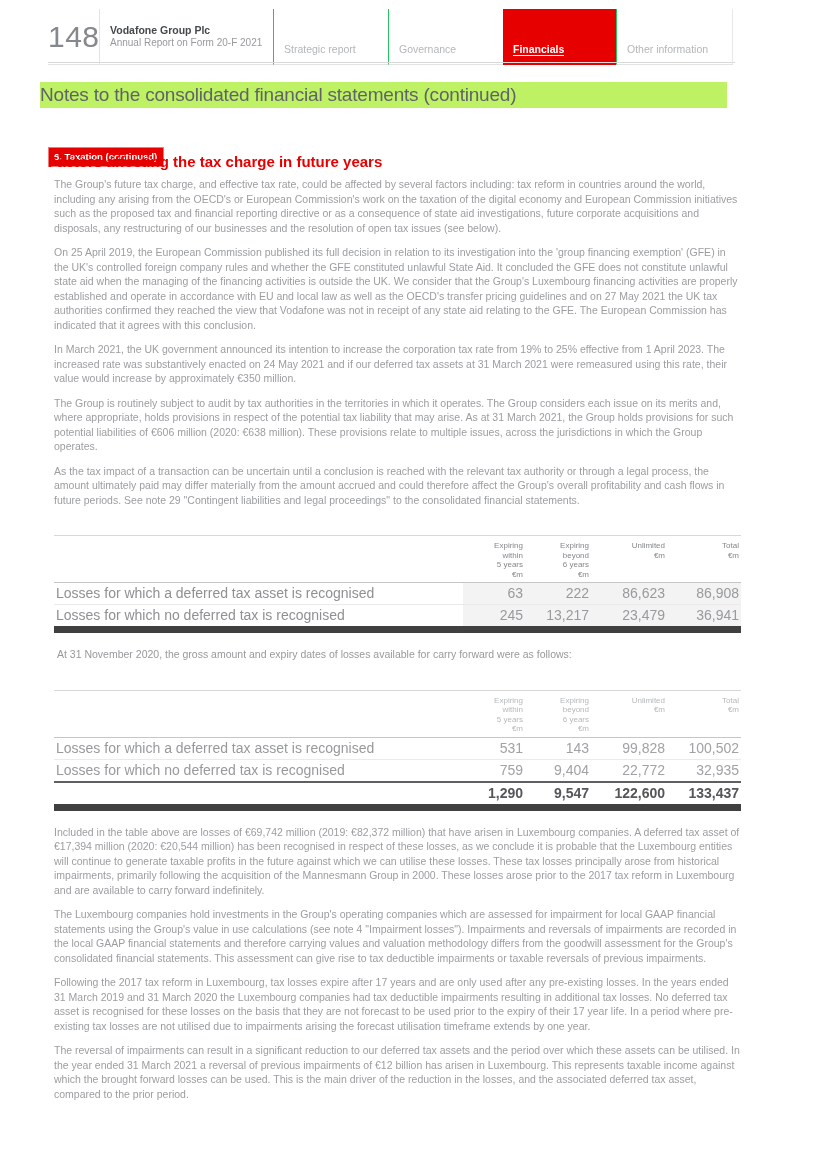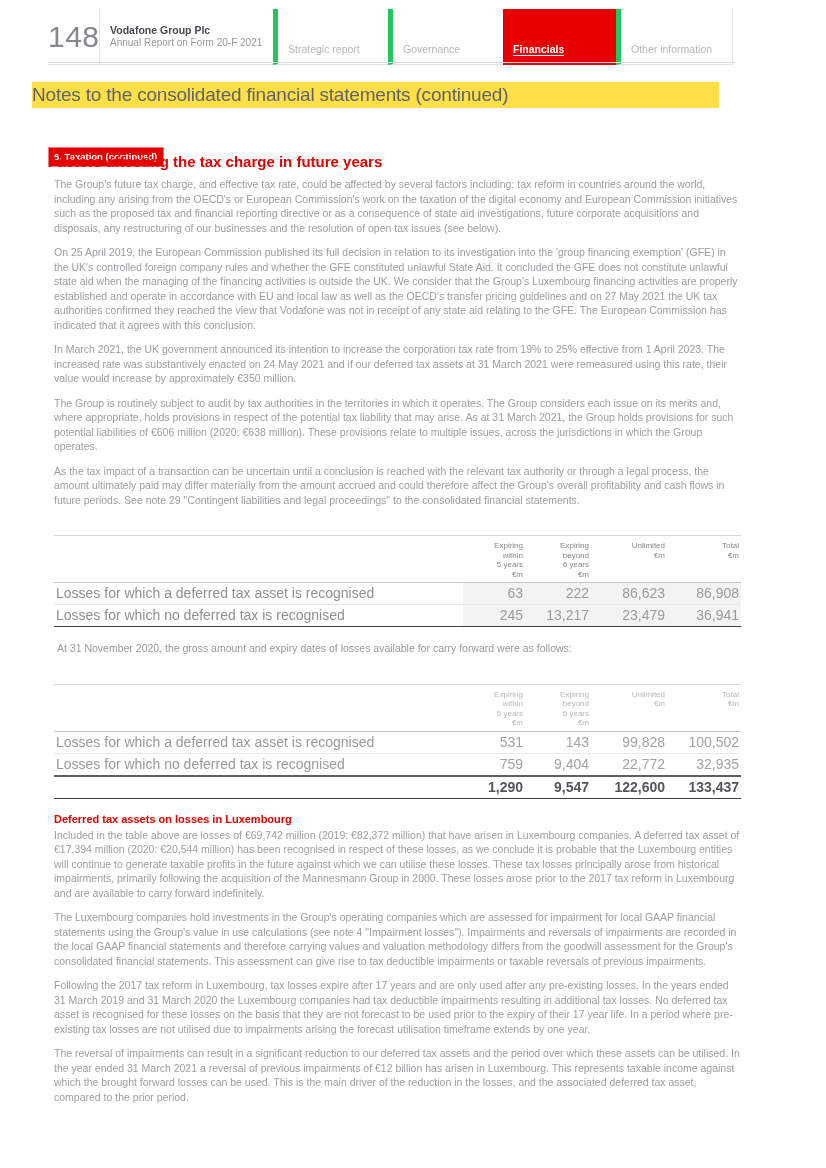--- a/index.html
+++ b/index.html
@@ -25,38 +25,38 @@
     font-size: 30px; color: #85888c; letter-spacing: 0.5px;
   }
   .cell-brand {
     width: 174px; border-left: 1px solid #e3e3e3;
     display: flex; flex-direction: column; justify-content: center;
     padding-left: 10px;
   }
   .brand1 { font-size: 10.5px; font-weight: bold; color: #45484c; line-height: 13px; }
   .brand2 { font-size: 10px; color: #97999c; line-height: 12px; }
   .cell-tab {
-    width: 115px; border-left: 5px solid #22c55e;
+    width: 115px; border-left: 1px solid #22c55e;
     display: flex; align-items: flex-end;
     padding: 0 0 9px 10px;
     font-size: 10.5px; color: #b4b6b9;
   }
   .cell-tab.last { width: 117px; border-right: 1px solid #e8e8e8; }
   .cell-tab.active {
     width: 113px;
     background: #e60000; border-left: none; border-bottom: none;
     color: #ffffff; font-weight: bold;
   }
   .cell-tab.active .tab-label { border-bottom: 1.5px solid #ffffff; padding-bottom: 0; }
   .hdr-rule { position: absolute; left: 48px; top: 62px; width: 687px; height: 1px; background: #d9d9d9; }
 
   
   .title-bar {
-    position: absolute; left: 32px; top: 82px; width: 687px; height: 26px;
-    background: #fde047; display: flex; align-items: center;
+    position: absolute; left: 40px; top: 82px; width: 687px; height: 26px;
+    background: #bef264; display: flex; align-items: center;
   }
   .title-text { font-size: 19px; color: #606468; letter-spacing: -0.2px; }
 
   
   .badge {
     position: absolute; left: 48px; top: 123px;
     background: #e60000; border: 1px solid #f07a7a;
     color: #ffffff; font-size: 9.5px; font-weight: bold;
     padding: 4px 6px 4px 5px; line-height: 10px; margin-top: 24px;
   }
@@ -69,21 +69,21 @@
   .body-col { position: absolute; left: 54px; top: 177px; width: 687px; }
   .para {
     font-size: 10.5px; line-height: 14.5px; color: #9b9da0;
     margin: 0 0 10px 0;
   }
   .caption { font-size: 10.5px; line-height: 14.5px; color: #98999c; margin: 0 0 6px 0; }
   .caption.second { margin-top: 2px; padding-left: 3px; }
   .subhead-red { font-size: 11px; font-weight: bold; color: #e60000; margin: 6px 0 3px 0; }
 
   
-  .fintable { border-top: 1px solid #d8d8d8; border-bottom: 1px solid #404040; margin-bottom: 14px; margin-top: 28px; }
+  .fintable { border-top: 1px solid #d8d8d8; border-bottom: 7px solid #404040; margin-bottom: 14px; margin-top: 28px; }
   .ft-grid { display: grid; grid-template-columns: 1fr 62px 66px 76px 74px; }
   .ft-head { border-bottom: 1px solid #c6c6c6; }
   .ft-head .hcell {
     white-space: pre-line; text-align: right;
     font-size: 8px; line-height: 9.5px; color: #85878a;
     padding: 5px 2px 3px 0;
   }
   .ft-row.sep { border-bottom: 1px solid #eaeaea; }
   .ft-cell { padding: 4px 2px 4px 0; font-size: 14px; line-height: 13px; }
   .ft-cell.label { text-align: left; color: #8e9093; padding-left: 2px; }
@@ -203,20 +203,19 @@
       </div>
       <div class="ft-total ft-grid">
         <div class="ft-cell label"></div>
         <div class="ft-cell num">1,290</div>
         <div class="ft-cell num">9,547</div>
         <div class="ft-cell num">122,600</div>
         <div class="ft-cell num">133,437</div>
       </div>
     </div>
 
-    <div class="subhead-red">Deferred tax assets on losses in Luxembourg</div>
     <p class="para">Included in the table above are losses of €69,742 million (2019: €82,372 million) that have arisen in Luxembourg companies. A deferred tax asset of €17,394 million (2020: €20,544 million) has been recognised in respect of these losses, as we conclude it is probable that the Luxembourg entities will continue to generate taxable profits in the future against which we can utilise these losses. These tax losses principally arose from historical impairments, primarily following the acquisition of the Mannesmann Group in 2000. These losses arose prior to the 2017 tax reform in Luxembourg and are available to carry forward indefinitely.</p>
     <p class="para">The Luxembourg companies hold investments in the Group's operating companies which are assessed for impairment for local GAAP financial statements using the Group's value in use calculations (see note 4 "Impairment losses"). Impairments and reversals of impairments are recorded in the local GAAP financial statements and therefore carrying values and valuation methodology differs from the goodwill assessment for the Group's consolidated financial statements. This assessment can give rise to tax deductible impairments or taxable reversals of previous impairments.</p>
     <p class="para">Following the 2017 tax reform in Luxembourg, tax losses expire after 17 years and are only used after any pre-existing losses. In the years ended 31 March 2019 and 31 March 2020 the Luxembourg companies had tax deductible impairments resulting in additional tax losses. No deferred tax asset is recognised for these losses on the basis that they are not forecast to be used prior to the expiry of their 17 year life. In a period where pre-existing tax losses are not utilised due to impairments arising the forecast utilisation timeframe extends by one year.</p>
     <p class="para">The reversal of impairments can result in a significant reduction to our deferred tax assets and the period over which these assets can be utilised. In the year ended 31 March 2021 a reversal of previous impairments of €12 billion has arisen in Luxembourg.  This represents taxable income against which the brought forward losses can be used.  This is the main driver of the reduction in the losses, and the associated deferred tax asset, compared to the prior period.</p>
   </div>
 
 </div>
 
 </body></html>

